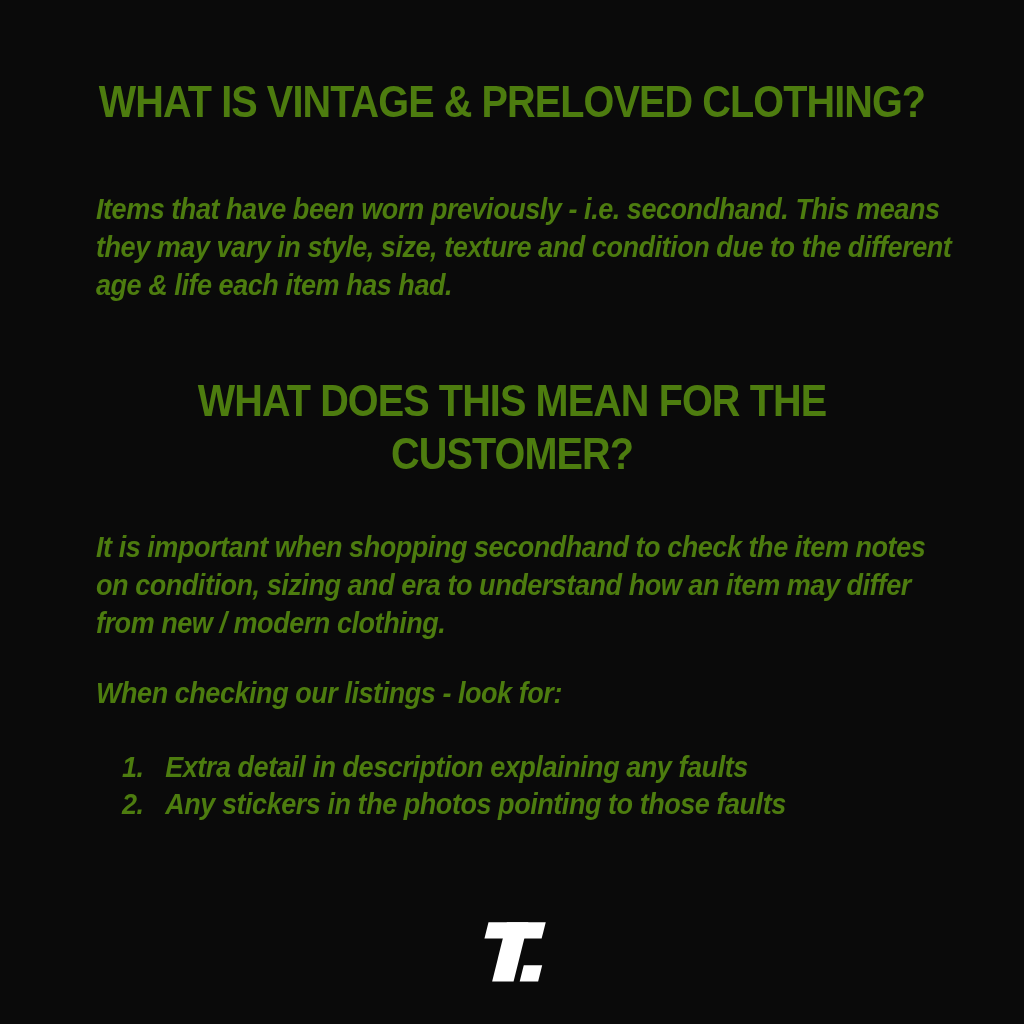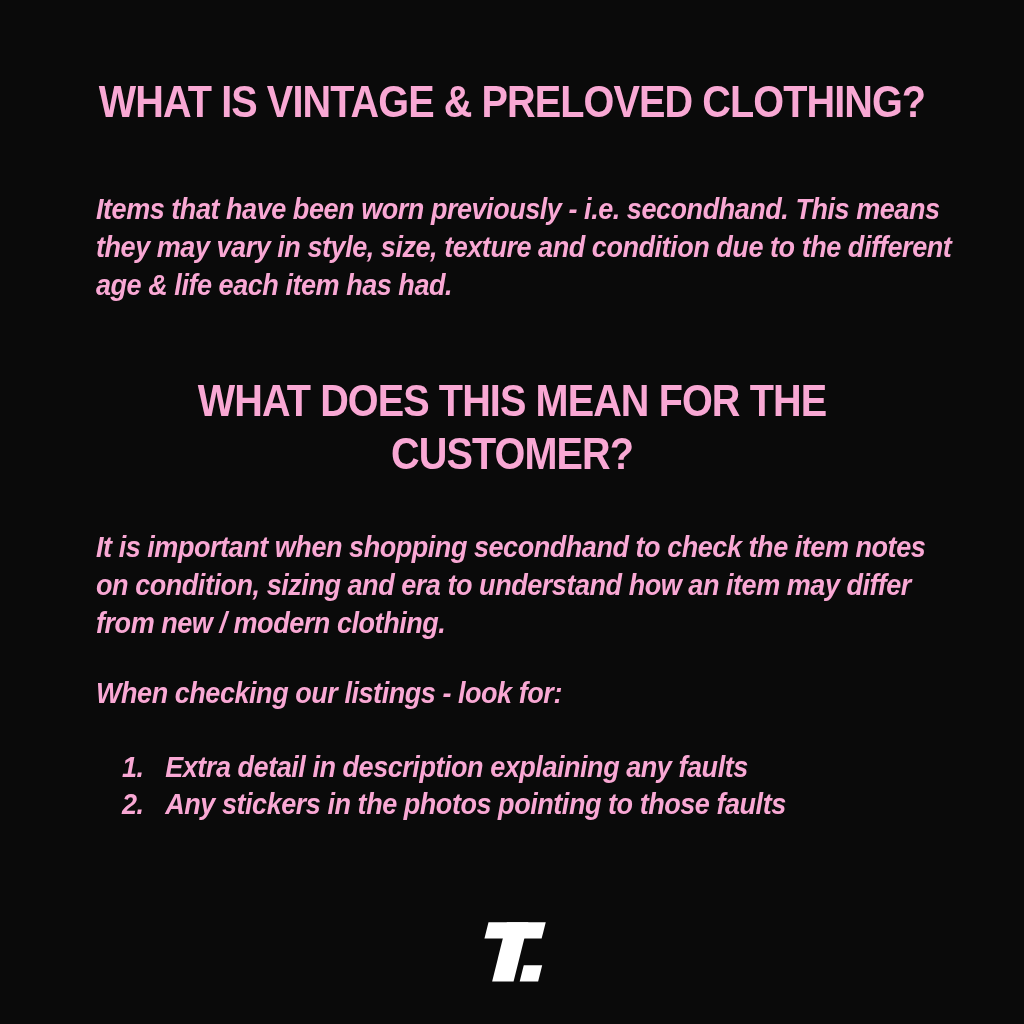--- a/index.html
+++ b/index.html
@@ -7,21 +7,21 @@
   body {
     background: #0a0a0a;
     font-family: "Liberation Sans", sans-serif;
     overflow: hidden;
   }
   .canvas {
     position: relative;
     width: 1024px;
     height: 1024px;
     background: #0a0a0a;
-    color: #f9a8d4;
+    color: #4d7c0f;
   }
   .main-title {
     position: absolute;
     top: 76px;
     left: 0;
     width: 100%;
     text-align: center;
     font-size: 44px;
     line-height: 52px;
     font-weight: 800;

